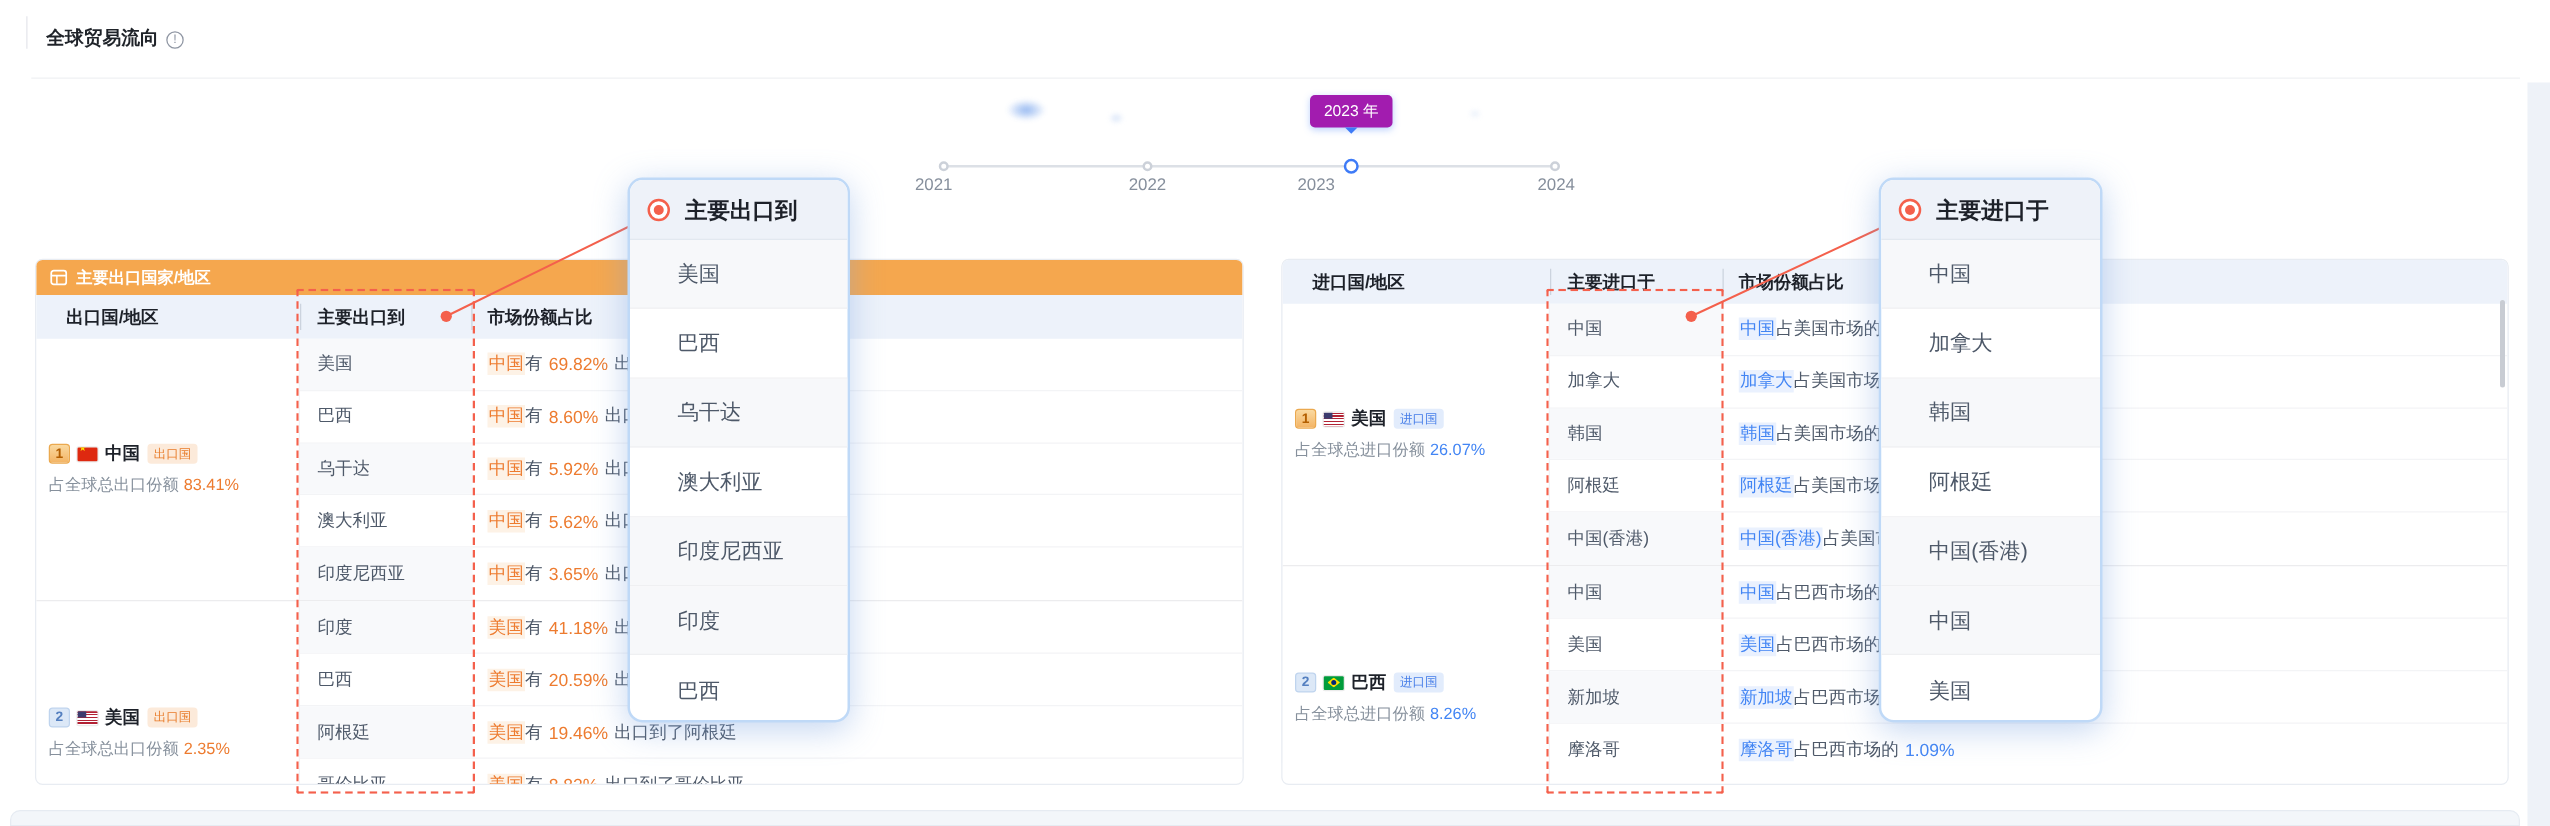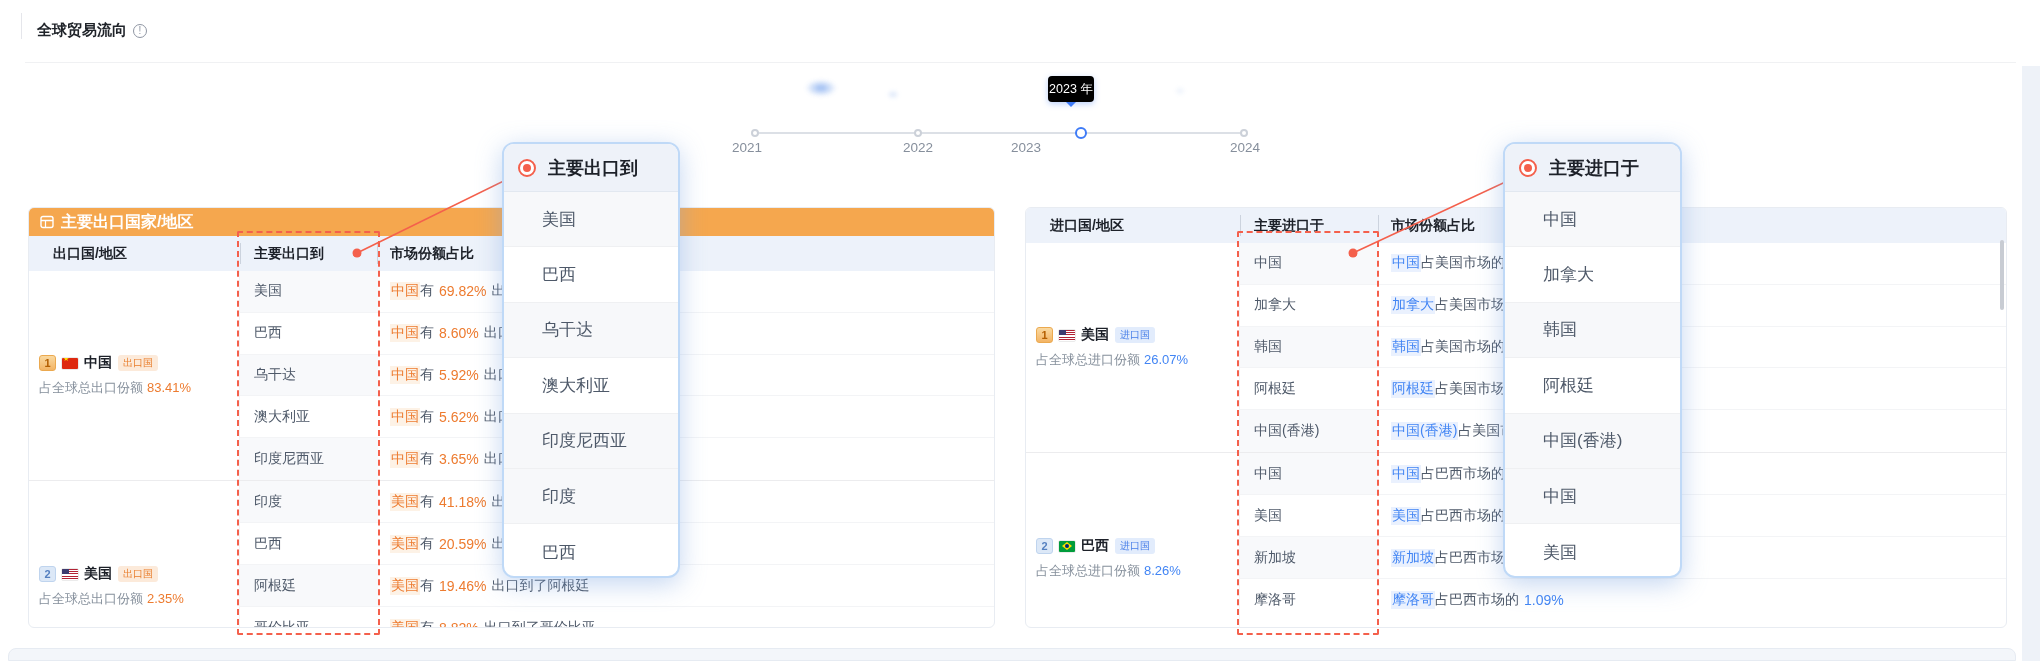--- a/index.html
+++ b/index.html
@@ -18,30 +18,30 @@
   .wm { position:absolute; border-radius:50%; filter:blur(2px); pointer-events:none; }
   .wm1 { left:806px; top:80px; width:30px; height:16px; background:radial-gradient(ellipse at 50% 50%, #7fa9ee 0%, rgba(127,169,238,0) 75%); opacity:.85;}
   .wm2 { left:888px; top:91px; width:10px; height:7px; background:radial-gradient(#a9c4f0, rgba(169,196,240,0)); opacity:.5;}
   .wm3 { left:1176px; top:88px; width:8px; height:6px; background:radial-gradient(#c2d4f2, rgba(194,212,242,0)); opacity:.45;}
 
   
   .tl-track { position:absolute; left:755px; top:132px; width:490px; height:2px; background:#dce0e6; }
   .tl-stop { position:absolute; top:129px; width:8px; height:8px; border-radius:50%; background:#fff; border:2px solid #ccd1d9; }
   .tl-stop.active { top:127px; width:12px; height:12px; border:2px solid #3e7bf7; }
   .tl-label { position:absolute; top:140px; width:70px; text-align:center; font-size:13.5px; color:#868f9c; }
-  .tl-tooltip { position:absolute; left:1048px; top:76px; width:46px; height:26px; background:#000000; color:#fff;
+  .tl-tooltip { position:absolute; left:1048px; top:76px; width:66px; height:26px; background:#a21caf; color:#fff;
     border-radius:4px; font-size:12.5px; text-align:center; line-height:26px; box-shadow:0 2px 6px rgba(62,123,247,.35);}
   .tl-tooltip::after { content:""; position:absolute; left:50%; margin-left:-5px; bottom:-5px;
     border-left:5px solid transparent; border-right:5px solid transparent; border-top:5px solid #3e7bf7; }
 
   
   .tcard { position:absolute; top:207px; height:421px; background:#fff; border:1px solid #e8ecf2; border-radius:6px; overflow:hidden; z-index:1;}
   #export-card { left:28px; width:967px; --c1:211px; --c2:138px; }
   #import-card { left:1025px; width:982px; --c1:214px; --c2:139px; }
-  .tbar { height:28px; display:flex; align-items:center; gap:7px; padding:0 11px; color:#fff; font-size:16px; font-weight:700; }
+  .tbar { height:28px; display:flex; align-items:center; gap:7px; padding:0 11px; color:#fff; font-size:13px; font-weight:700; }
   #export-card .tbar { background:#f5a74e; }
   #import-card .tbar { background:#6e9ff4; }
   .bar-icon { width:14px; height:14px; flex:0 0 auto; }
   .thead { height:35px; display:flex; align-items:center; background:#edf2fa; font-size:14px; font-weight:700; color:#1d2129; }
   .th1 { width:var(--c1); padding-left:24px; }
   .th2 { width:var(--c2); padding-left:14px; position:relative; height:100%; line-height:35px; }
   .th2::before, .th2::after { content:""; position:absolute; top:7px; width:1px; height:21px; background:#ccd3de; }
   .th2::before { left:0; } .th2::after { right:0; }
   .th3 { flex:1; padding-left:12px; }
   .tgroup { display:flex; border-bottom:1px solid #ececee; }
@@ -123,21 +123,21 @@
   <div class="wm wm2"></div>
   <div class="wm wm3"></div>
 
   <div class="tl-track"></div>
   <div class="tl-stop" style="left:751px;"></div>
   <div class="tl-stop" style="left:914px;"></div>
   <div class="tl-stop active" style="left:1075px;"></div>
   <div class="tl-stop" style="left:1240px;"></div>
   <div class="tl-label" style="left:712px;">2021</div>
   <div class="tl-label" style="left:883px;">2022</div>
-  <div class="tl-label" style="left:991px;">2023</div>
+  <div class="tl-label" style="left:1018px;">2023</div>
   <div class="tl-label" style="left:1210px;">2024</div>
   <div class="tl-tooltip"><span>2023 年</span></div>
 
   <div class="tcard" id="export-card">
     <div class="tbar">
       <svg class="bar-icon" viewBox="0 0 14 14">
           <rect x="1" y="1.5" width="12" height="11" rx="2" fill="none" stroke="#fff" stroke-width="1.4"></rect>
           <line x1="1" y1="5.5" x2="13" y2="5.5" stroke="#fff" stroke-width="1.4"></line>
           <line x1="5.5" y1="5.5" x2="5.5" y2="12" stroke="#fff" stroke-width="1.2"></line>
         </svg>

